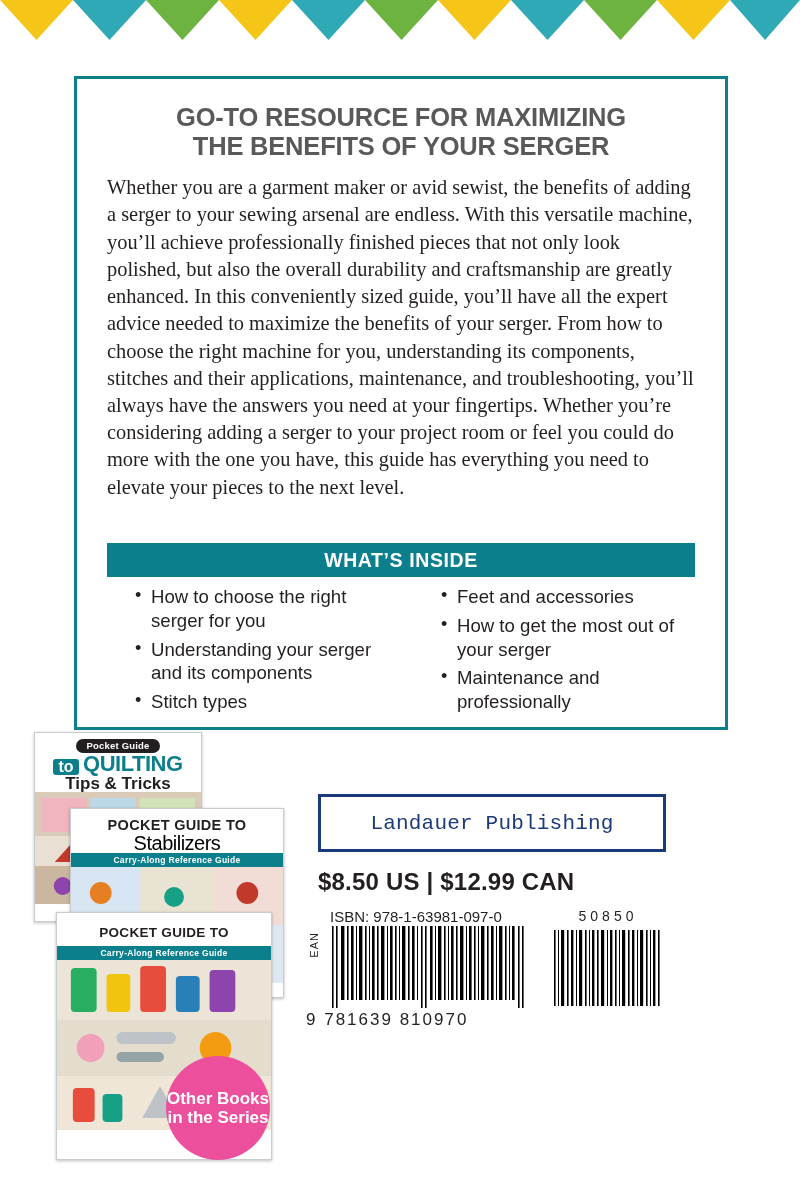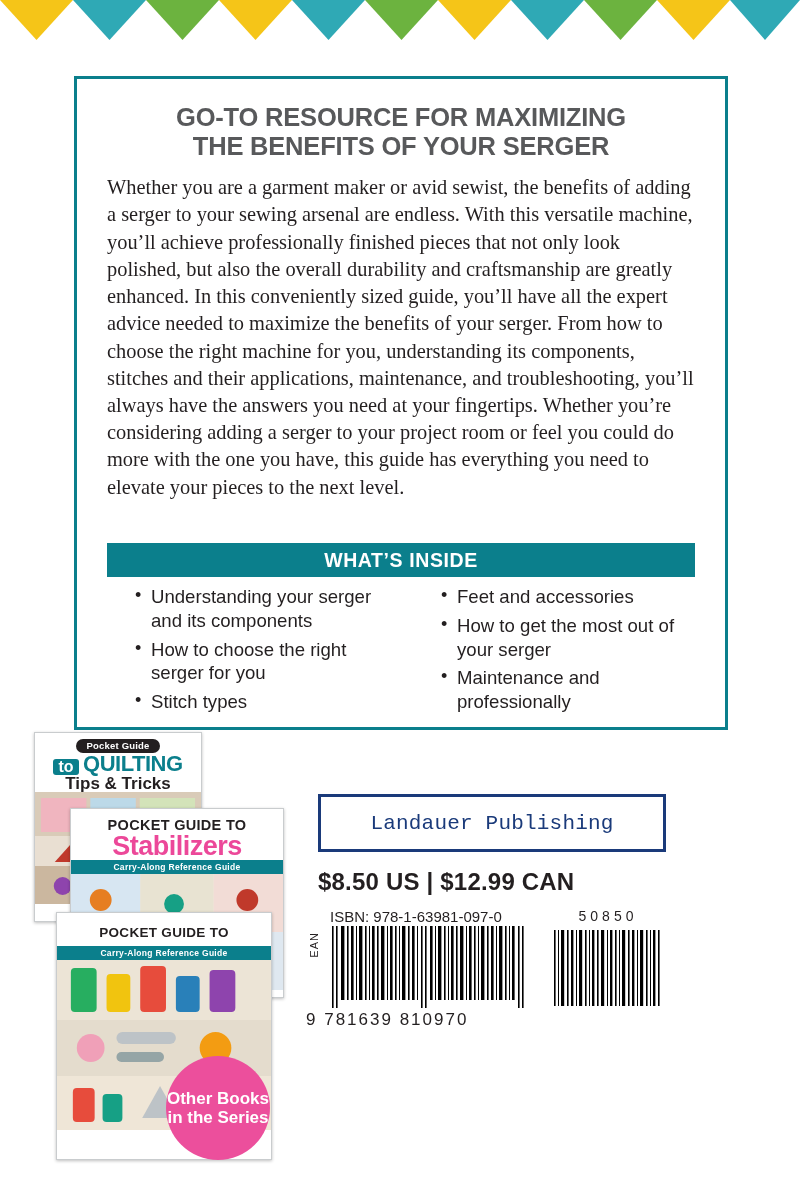--- a/index.html
+++ b/index.html
@@ -132,21 +132,21 @@
     padding: 0 5px;
     border-radius: 3px;
     vertical-align: middle;
   }
   .bk1-quilting { font-size: 22px; letter-spacing: -0.5px; }
   .bk1-tips { font-size: 17px; color: #231f20; }
   .bk-photo { position: relative; width: 100%; background: #efe7dc; }
 
   .bk2-title { text-align: center; color: #231f20; }
   .bk2-l1 { font-size: 14.5px; font-weight: bold; letter-spacing: .3px; }
-  .bk2-l2 { font-size: 27px; font-weight: bold; color: #ec4899; line-height: 1; letter-spacing: -.5px; }
+  .bk2-l2 { font-size: 20px; font-weight: normal; color: #000000; line-height: 1; letter-spacing: -.5px; }
   .bk2-band {
     background: #0b7f8c; color: #fff; font-size: 8.5px; font-weight: bold;
     text-align: center; padding: 2px 0; letter-spacing: .3px;
   }
 
   .bk3-l1 { font-size: 13.5px; font-weight: bold; letter-spacing: .3px; text-align:center; color:#231f20;}
   .bk3-l2 { font-size: 24px; font-weight: bold; color: #c0392b; text-align:center; line-height:1; }
   .bk3-band {
     background: #0b7f8c; color: #fff; font-size: 8.5px; font-weight: bold;
     text-align: center; padding: 2px 0; letter-spacing: .3px;
@@ -247,22 +247,22 @@
 
     <div class="body-copy">Whether you are a garment maker or avid sewist, the benefits of adding a serger to your sewing arsenal are endless. With this versatile machine, you’ll achieve professionally finished pieces that not only look polished, but also the overall durability and craftsmanship are greatly enhanced. In this conveniently sized guide, you’ll have all the expert advice needed to maximize the benefits of your serger. From how to choose the right machine for you, understanding its components, stitches and their applications, maintenance, and troubleshooting, you’ll always have the answers you need at your fingertips. Whether you’re considering adding a serger to your project room or feel you could do more with the one you have, this guide has everything you need to elevate your pieces to the next level.</div>
 
     <div class="whats-inside-bar">
       <span>WHAT’S INSIDE</span>
     </div>
 
     <div class="inside-cols">
       <div class="inside-col">
         <ul>
+          <li>How to choose the right serger for you</li>
           <li>Understanding your serger and its components</li>
-          <li>How to choose the right serger for you</li>
           <li>Stitch types</li>
         </ul>
       </div>
       <div class="inside-col">
         <ul>
           <li>Feet and accessories</li>
           <li>How to get the most out of your serger</li>
           <li>Maintenance and professionally</li>
         </ul>
       </div>

